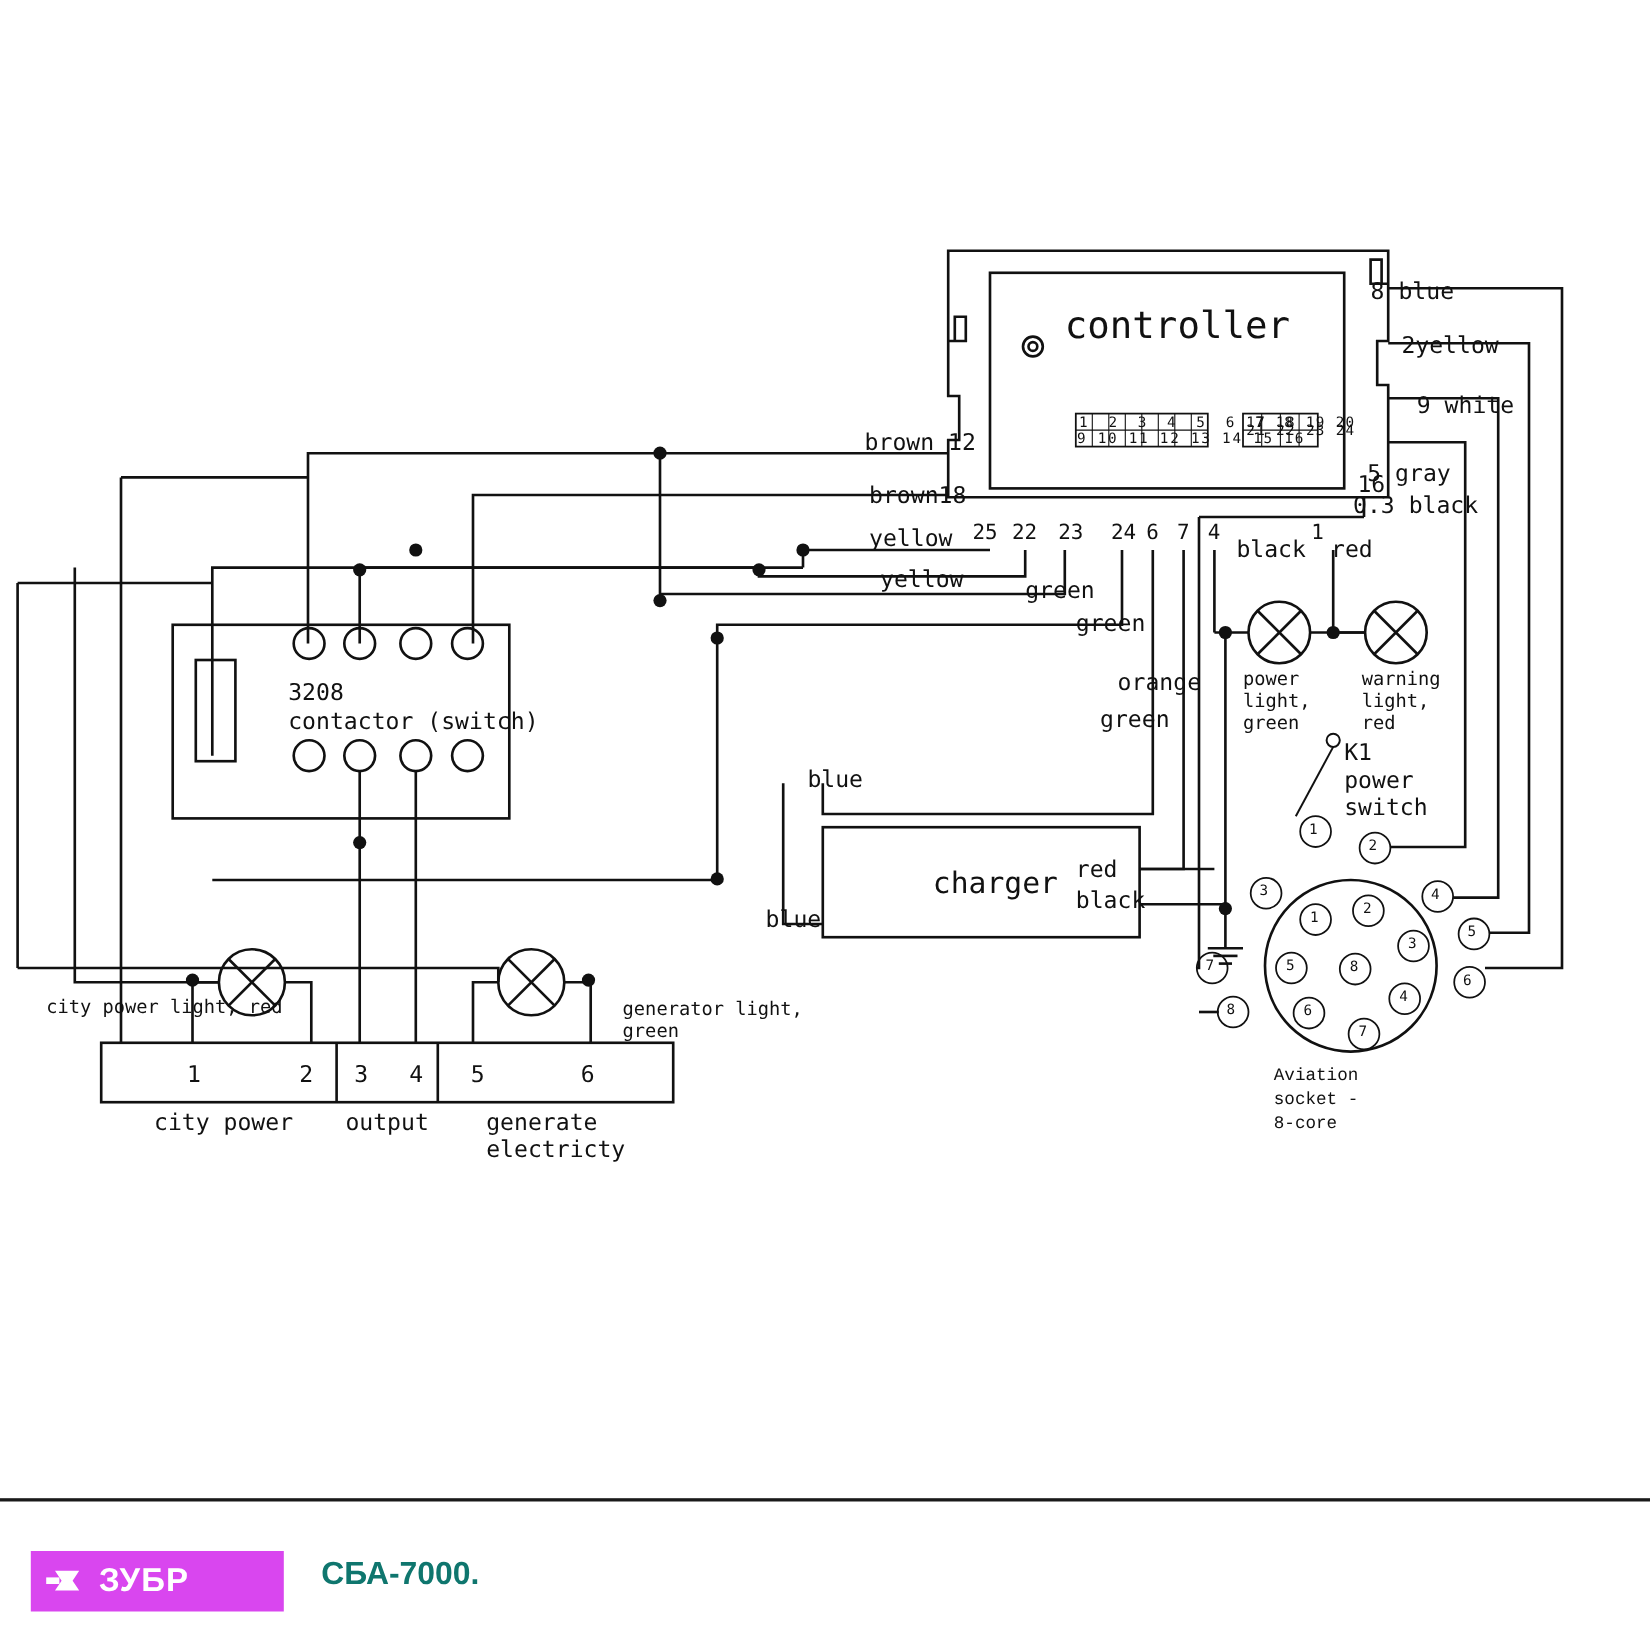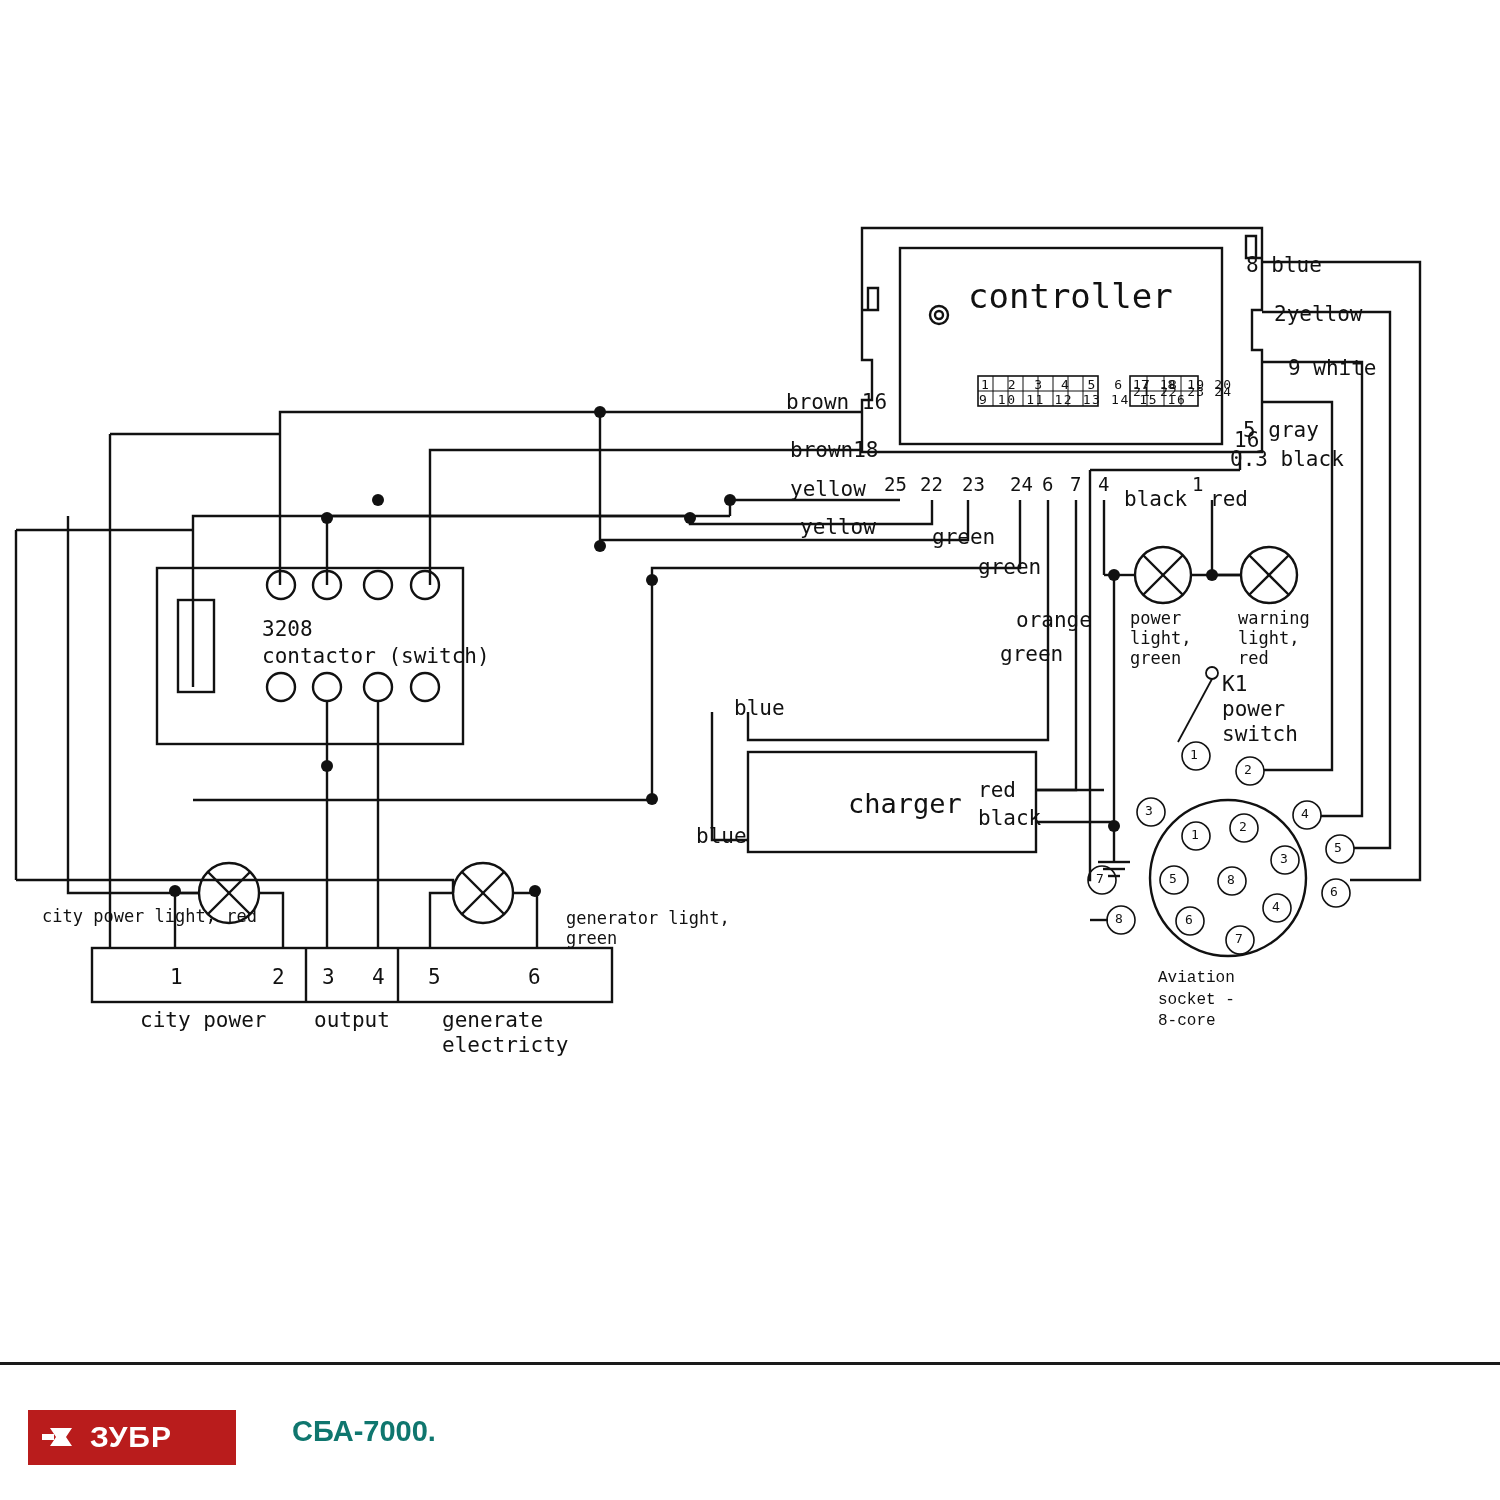--- a/index.html
+++ b/index.html
@@ -5,21 +5,21 @@
   html,body{margin:0;padding:0;background:#ffffff;}
   body{width:1500px;height:1500px;position:relative;font-family:"DejaVu Sans Mono",monospace;}
   #stage{position:absolute;left:0;top:0;width:1500px;height:1500px;}
   svg{position:absolute;left:0;top:0;}
   .lbl{position:absolute;font-family:"DejaVu Sans Mono",monospace;font-size:21px;color:#111;white-space:pre;line-height:1.18;}
   .lbl.sm{font-size:17px;}
   .lbl.xs{font-size:13px;}
   .lbl.big{font-size:34px;}
   .lbl.num{font-size:19px;}
   #footer-rule{position:absolute;left:0;top:1362px;width:1500px;height:3px;background:#1a1a1a;}
-  #logo{position:absolute;left:28px;top:1410px;width:208px;height:55px;background:#b91c1c;}
+  #logo{position:absolute;left:28px;top:1410px;width:230px;height:55px;background:#d946ef;}
   #logo .ztext{position:absolute;left:62px;top:10px;font-family:"Liberation Sans",sans-serif;font-size:30px;font-weight:bold;color:#ffffff;letter-spacing:1px;}
   #cap-model{position:absolute;left:292px;top:1415px;font-size:29px;font-weight:bold;color:#0f766e;font-family:"Liberation Sans",sans-serif;}
   #cap-rest{position:absolute;left:462px;top:1417px;font-size:26px;color:#111;font-family:"Liberation Sans",sans-serif;}
 </style>
 </head>
 <body>
 
 <div id="stage">
 
   <svg width="1500" height="1500">
@@ -191,21 +191,21 @@
     </g>
   </svg>
 
   <div class="lbl big" style="left:968px;top:276px;">controller</div>
 
   <div class="lbl xs" style="left:981px;top:377px;letter-spacing:5.5px;">1 2 3 4 5 6 7 8</div>
   <div class="lbl xs" style="left:979px;top:392px;letter-spacing:1.6px;">9 10 11 12 13 14 15 16</div>
   <div class="lbl xs" style="left:1133px;top:377px;letter-spacing:1.2px;">17 18 19 20</div>
   <div class="lbl xs" style="left:1133px;top:384px;letter-spacing:1.2px;">21 22 23 24</div>
 
-  <div class="lbl" style="left:786px;top:390px;">brown 16</div>
+  <div class="lbl" style="left:786px;top:390px;">brown 12</div>
   <div class="lbl" style="left:790px;top:438px;">brown18</div>
   <div class="lbl" style="left:790px;top:477px;">yellow</div>
   <div class="lbl" style="left:800px;top:515px;">yellow</div>
   <div class="lbl" style="left:932px;top:525px;">green</div>
   <div class="lbl" style="left:978px;top:555px;">green</div>
   <div class="lbl" style="left:734px;top:696px;">blue</div>
   <div class="lbl" style="left:696px;top:824px;">blue</div>
   <div class="lbl" style="left:1016px;top:608px;">orange</div>
   <div class="lbl" style="left:1000px;top:642px;">green</div>
 

